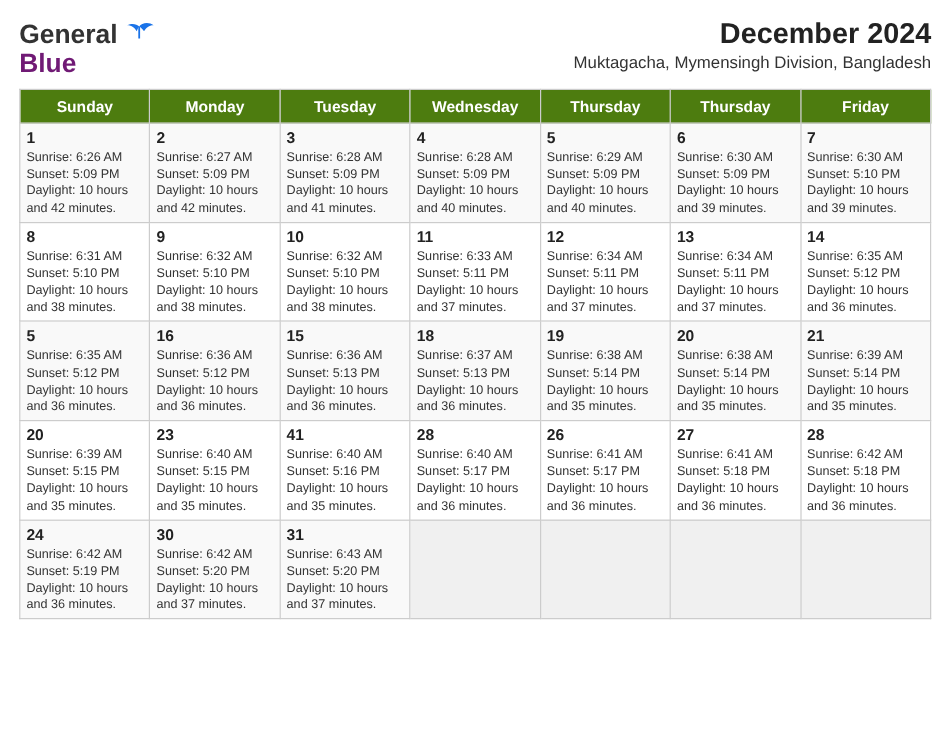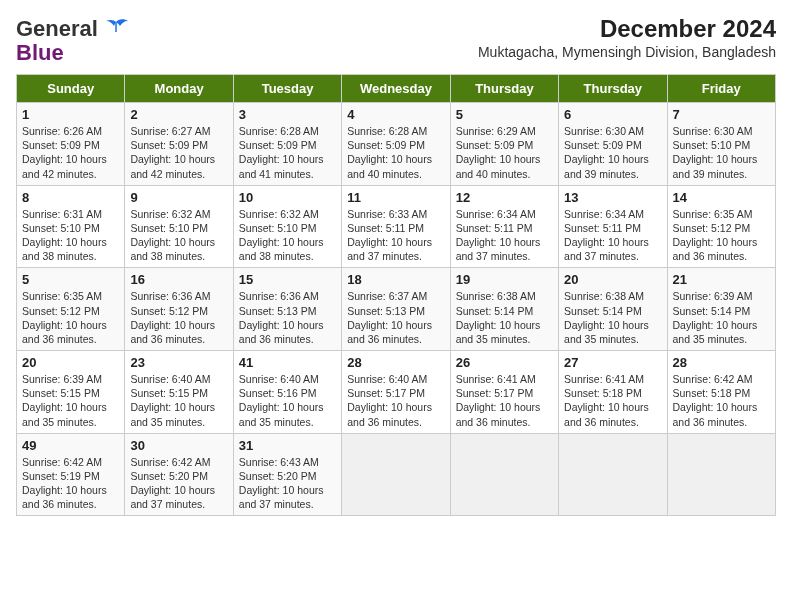--- a/index.html
+++ b/index.html
@@ -246,21 +246,21 @@
           <span class="day-num">27</span>
 <div class="day-detail">Sunrise: 6:41 AM<br>Sunset: 5:18 PM<br>Daylight: 10 hours and 36 minutes.</div>
         </td>
         <td>
           <span class="day-num">28</span>
 <div class="day-detail">Sunrise: 6:42 AM<br>Sunset: 5:18 PM<br>Daylight: 10 hours and 36 minutes.</div>
         </td>
       </tr>
       <tr>
         <td>
-          <span class="day-num">49</span>
+          <span class="day-num">24</span>
 <div class="day-detail">Sunrise: 6:42 AM<br>Sunset: 5:19 PM<br>Daylight: 10 hours and 36 minutes.</div>
         </td>
         <td>
           <span class="day-num">30</span>
 <div class="day-detail">Sunrise: 6:42 AM<br>Sunset: 5:20 PM<br>Daylight: 10 hours and 37 minutes.</div>
         </td>
         <td>
           <span class="day-num">31</span>
 <div class="day-detail">Sunrise: 6:43 AM<br>Sunset: 5:20 PM<br>Daylight: 10 hours and 37 minutes.</div>
         </td>

